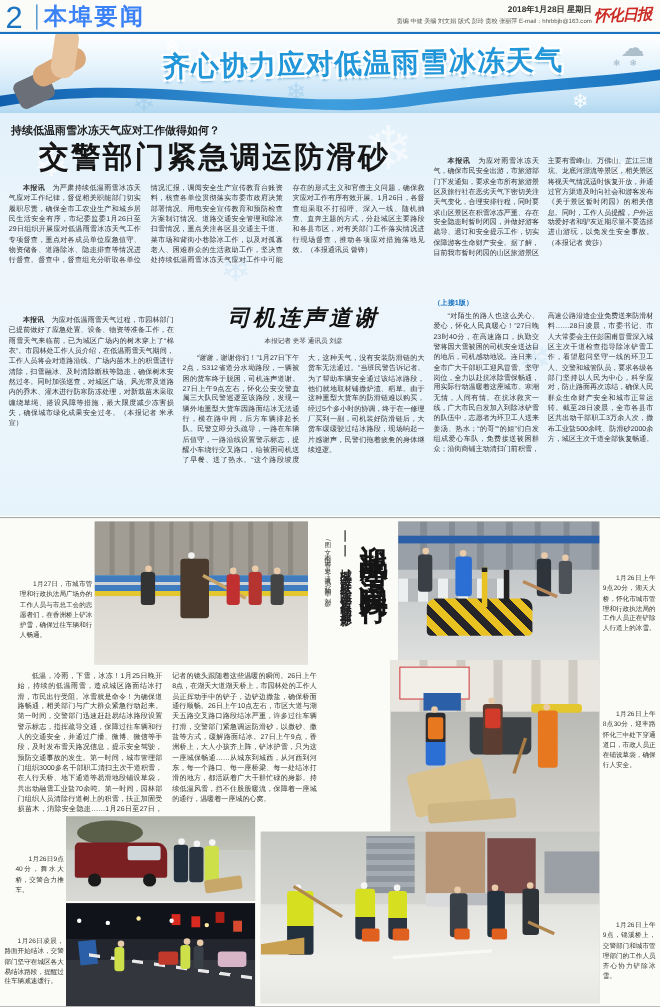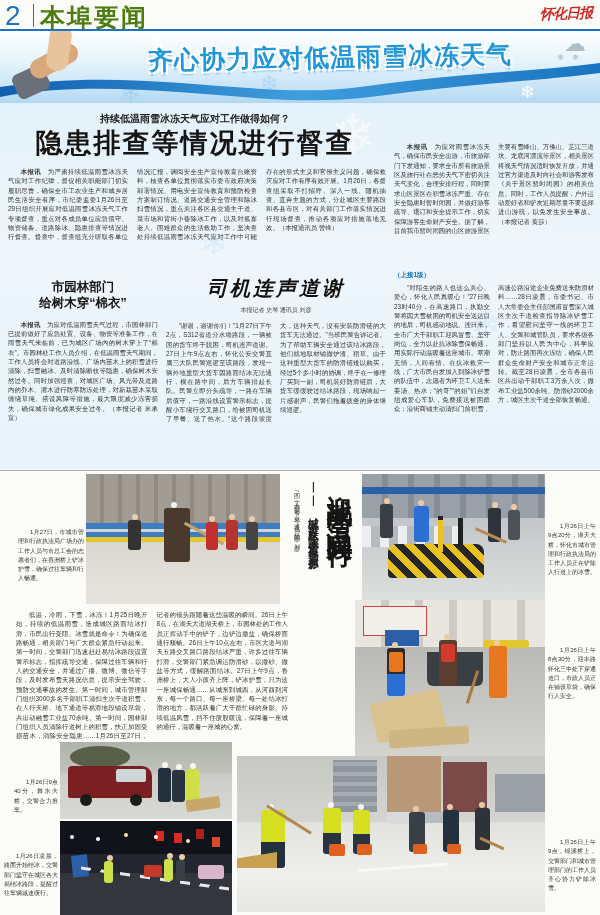--- a/index.html
+++ b/index.html
@@ -2,21 +2,21 @@
 <html><head>
 <meta charset="utf-8">
 <style>
   html,body{margin:0;padding:0;background:#888;}
   .page{position:relative;width:600px;height:915px;background:#fbfbf8;overflow:hidden;
         font-family:"Liberation Sans",sans-serif;color:#222;}
   
   .hdr{position:absolute;left:0;top:0;width:600px;height:30px;}
   .pageno{position:absolute;left:5px;top:0px;font-size:28px;color:#1a74c0;font-weight:400;}
   .hdr-div{position:absolute;left:33px;top:4px;width:1px;height:23px;background:#1a74c0;}
-  .section-title{position:absolute;left:40px;top:1px;font-size:25px;font-weight:bold;color:#4d7c0f;letter-spacing:2px;}
+  .section-title{position:absolute;left:40px;top:1px;font-size:21px;font-weight:bold;color:#3b82f6;letter-spacing:2px;}
   .hdr-right{position:absolute;right:62px;top:4px;width:300px;text-align:right;}
   .hdr-date{font-size:7.5px;font-weight:bold;color:#333;}
   .hdr-staff{font-size:5.5px;color:#555;margin-top:2px;}
   .masthead{position:absolute;right:2px;top:5px;width:58px;font-size:14px;font-weight:bold;font-style:italic;
             color:#cc2a25;font-family:"Liberation Serif",serif;transform:rotate(-2deg);letter-spacing:-1px;}
   .blue-rule{position:absolute;left:0;top:29px;width:600px;height:2px;background:#1a74c0;}
   
   .banner{position:absolute;left:0;top:31px;width:600px;height:72px;overflow:hidden;
           background:linear-gradient(180deg,#ffffff,#e3f2fc 45%,#c2e1f5 85%,#b0d7f0);}
   .banner-title{position:absolute;left:120px;top:10px;width:420px;text-align:center;font-size:25px;font-weight:bold;
@@ -28,21 +28,21 @@
   .arm2{position:absolute;left:14px;top:26px;width:52px;height:20px;background:#d9a97c;border-radius:10px;transform:rotate(-28deg);}
   .sleeve{position:absolute;left:0px;top:44px;width:34px;height:26px;background:#6b6f77;border-radius:6px;transform:rotate(-25deg);}
   .cloud{position:absolute;right:14px;top:0px;font-size:22px;color:#aebfcc;}
   .cloud-snow{position:absolute;right:18px;top:22px;font-size:8px;color:#9fb6c6;letter-spacing:3px;}
   .snow{position:absolute;color:rgba(255,255,255,.95);}
   .snow::before{content:"❄";}
   .snow.b{color:rgba(150,200,235,.5);}
   
   .news{position:absolute;left:0;top:103px;width:600px;height:366px;overflow:hidden;
         background:linear-gradient(180deg,#e3f1fa,#eef6fc 40%,#e7f3fb);}
-  .kicker{position:absolute;left:10px;top:9px;width:370px;text-align:center;font-size:10px;font-weight:bold;color:#222;}
+  .kicker{position:absolute;left:10px;top:9px;width:370px;font-size:10px;font-weight:bold;color:#222;}
   .lead-headline{position:absolute;left:0px;top:22px;width:390px;text-align:center;font-size:27px;font-weight:bold;
                  color:#151515;letter-spacing:2px;}
   .cols{font-size:6.4px;line-height:1.46;text-align:justify;color:#333;}
   .cols p{margin:0;text-indent:2em;}
   .dl{font-weight:bold;}
   .lead-cols{position:absolute;left:8px;top:64px;width:378px;height:104px;column-count:3;column-gap:9px;}
   .closure{position:absolute;left:394px;top:30px;width:200px;}
   .closure-h{font-size:15.5px;font-weight:bold;text-align:center;color:#151515;letter-spacing:1px;}
   .closure-cols{margin-top:9px;height:100px;column-count:2;column-gap:8px;}
   .tree{position:absolute;left:8px;top:176px;width:150px;}
@@ -72,20 +72,24 @@
 </style>
 </head>
 <body>
 
 <div class="page">
 
   <div class="hdr">
     <div class="pageno">2</div>
     <div class="hdr-div"></div>
     <div class="section-title">本埠要闻</div>
+    <div class="hdr-right">
+      <div class="hdr-date">2018年1月28日 星期日</div>
+      <div class="hdr-staff">责编 申健 美编 刘文娟 版式 彭玲 责校 张丽萍 E-mail：hhrbbjb@163.com</div>
+    </div>
     <div class="masthead">怀化日报</div>
   </div>
   <div class="blue-rule"></div>
 
   <div class="banner">
     <span class="snow" style="left:150px;top:2px;font-size:16px;"></span>
     <span class="snow" style="left:195px;top:18px;font-size:9px;"></span>
     <span class="snow b" style="left:260px;top:40px;font-size:22px;"></span>
     <span class="snow" style="left:420px;top:44px;font-size:14px;"></span>
     <span class="snow" style="left:520px;top:50px;font-size:18px;"></span>
@@ -112,36 +116,32 @@
 
   <div class="news">
     <span class="snow" style="left:30px;top:20px;font-size:40px;opacity:.7;"></span>
     <span class="snow" style="left:330px;top:0px;font-size:55px;opacity:.6;"></span>
     <span class="snow" style="left:540px;top:30px;font-size:44px;opacity:.75;"></span>
     <span class="snow b" style="left:200px;top:120px;font-size:34px;opacity:.4;"></span>
     <span class="snow b" style="left:470px;top:200px;font-size:38px;opacity:.35;"></span>
     <span class="snow" style="left:80px;top:250px;font-size:30px;opacity:.55;"></span>
 
     <div class="kicker">持续低温雨雪冰冻天气应对工作做得如何？</div>
-    <div class="lead-headline">隐患排查等情况进行督查</div>
+    <div class="lead-headline">交警部门紧急调运防滑砂</div>
     <div class="lead-cols cols">
       <p><b class="dl">本报讯</b>　<span>为严肃持续低温雨雪冰冻天气应对工作纪律，督促相关职能部门切实履职尽责，确保全市工农业生产和城乡居民生活安全有序，市纪委监委1月26日至29日组织开展应对低温雨雪冰冻天气工作专项督查，重点对各成员单位应急值守、物资储备、道路除冰、隐患排查等情况进行督查。督查中，督查组充分听取各单位情况汇报，调阅安全生产宣传教育台账资料，核查各单位贯彻落实市委市政府决策部署情况、用电安全宣传教育和预防检查方案制订情况、道路交通安全管理和除冰扫雪情况，重点关注各区县交通主干道、菜市场和背街小巷除冰工作，以及对孤寡老人、困难群众的生活救助工作，坚决查处持续低温雨雪冰冻天气应对工作中可能存在的形式主义和官僚主义问题，确保救灾应对工作有序有效开展。1月26日，各督查组采取不打招呼、深入一线、随机抽查、直奔主题的方式，分赴城区主要路段和各县市区，对有关部门工作落实情况进行现场督查，推动各项应对措施落地见效。（本报通讯员 曾锋）</span></p>
     </div>
 
     <div class="closure">
       <div class="closure-cols cols">
         <p><b class="dl">本报讯</b>　<span>为应对雨雪冰冻天气，确保市民安全出游，市旅游部门下发通知，要求全市所有旅游景区及旅行社在恶劣天气下密切关注天气变化，合理安排行程，同时要求山区景区在积雪冰冻严重、存在安全隐患时暂时闭园，并做好游客疏导、退订和安全提示工作，切实保障游客生命财产安全。据了解，目前我市暂时闭园的山区旅游景区主要有雪峰山、万佛山、芷江三道坑、龙底河漂流等景区，相关景区将视天气情况适时恢复开放，并通过官方渠道及时向社会和游客发布《关于景区暂时闭园》的相关信息。同时，工作人员提醒，户外运动爱好者和驴友近期尽量不要选择进山游玩，以免发生安全事故。（本报记者 黄莎）</span></p>
       </div>
     </div>
 
     <div class="tree">
-      <div class="tree-h">
-        <div>市园林部门</div>
-        <div>给树木穿“棉衣”</div>
-      </div>
       <div class="tree-cols cols">
         <p><b class="dl">本报讯</b>　<span>为应对低温雨雪天气过程，市园林部门已提前做好了应急处置、设备、物资等准备工作，在雨雪天气来临前，已为城区广场内的树木穿上了“棉衣”。市园林处工作人员介绍，在低温雨雪天气期间，工作人员将会对道路沿线、广场内苗木上的积雪进行清除，扫雪融冰、及时清除断枝等隐患，确保树木安然过冬。同时加强巡查，对城区广场、风光带及道路内的乔木、灌木进行防寒防冻处理，对新栽苗木采取缠绕草绳、搭设风障等措施，最大限度减少冻害损失，确保城市绿化成果安全过冬。（本报记者 米承宣）</span></p>
       </div>
     </div>
 
     <div class="rescue">
       <div class="rescue-h">司机连声道谢</div>
       <div class="rescue-by">本报记者 史琴 通讯员 刘彦</div>
       <div class="rescue-cols cols">
         <p><span>“谢谢，谢谢你们！”1月27日下午2点，S312省道分水坳路段，一辆被困的货车终于脱困，司机连声道谢。27日上午9点左右，怀化公安交警直属三大队民警巡逻至该路段，发现一辆外地重型大货车因路面结冰无法通行，横在路中间，后方车辆排起长队。民警立即分头疏导，一路在车辆后值守，一路沿线设置警示标志，提醒小车绕行交叉路口，给被困司机送了早餐、送了热水。“这个路段坡度大，这种天气，没有安装防滑链的大货车无法通过。”当班民警告诉记者。为了帮助车辆安全通过该结冰路段，他们就地取材铺撒炉渣、稻草。由于这种重型大货车的防滑链难以购买，经过5个多小时的协调，终于在一修理厂买到一副，司机装好防滑链后，大货车缓缓驶过结冰路段，现场响起一片感谢声，民警们拖着疲惫的身体继续巡逻。</span></p>

